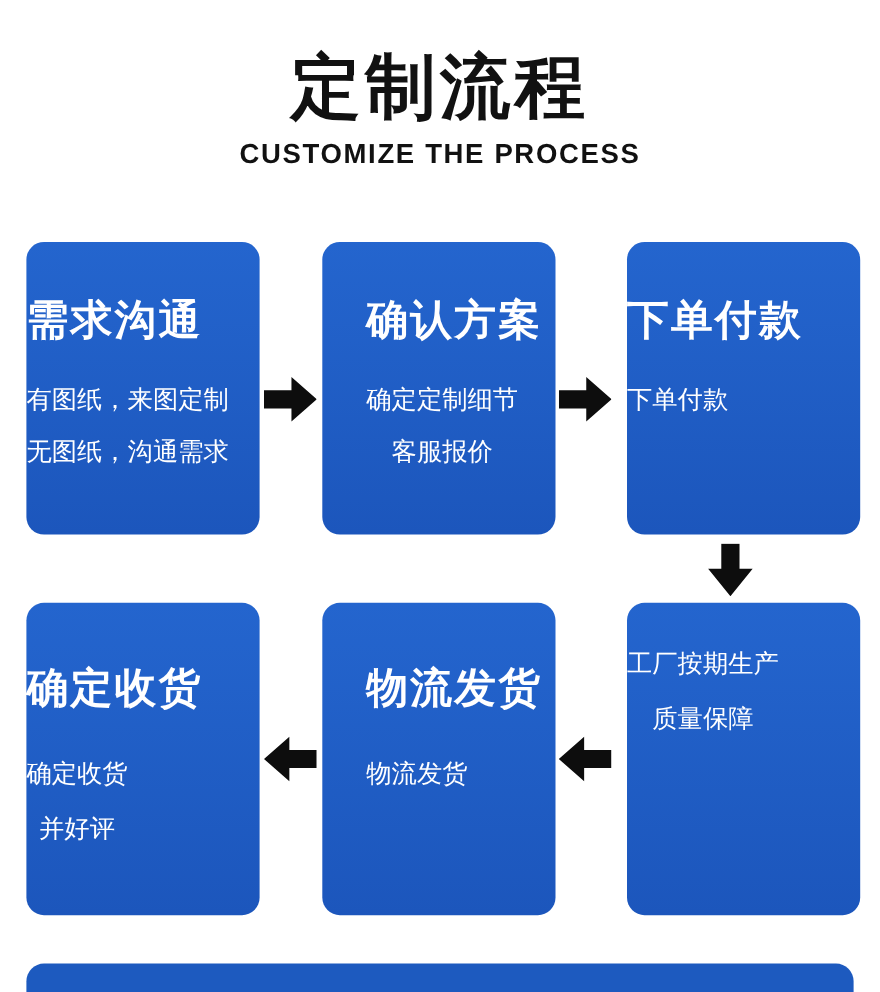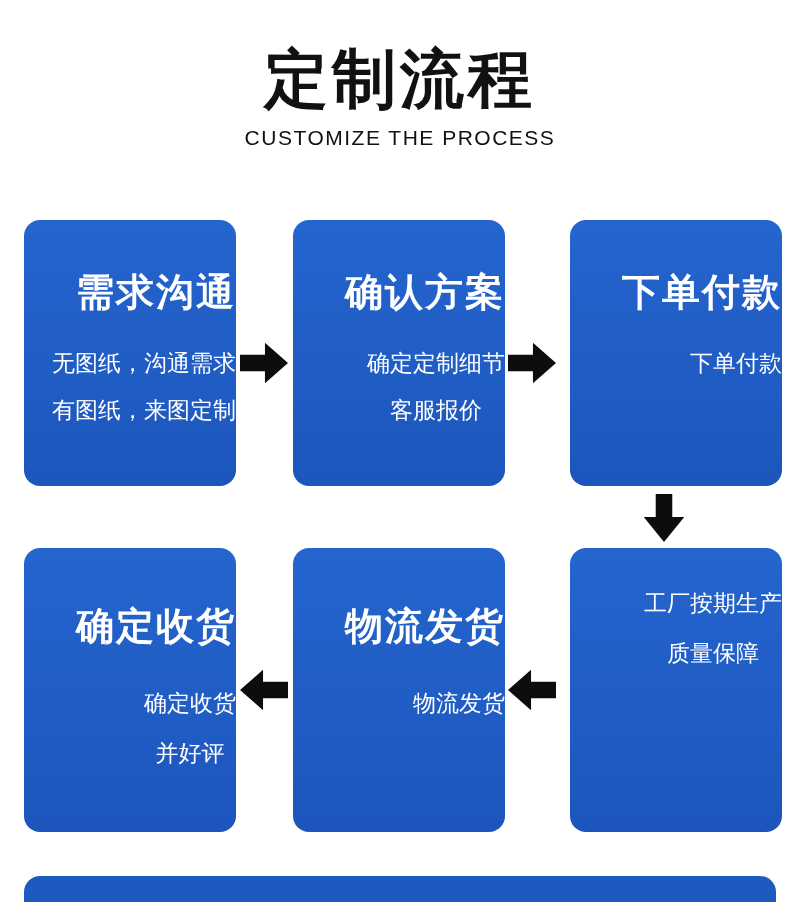--- a/index.html
+++ b/index.html
@@ -26,35 +26,35 @@
     font-weight: 900;
     letter-spacing: 4px;
     color: #111111;
   }
   .sub-title {
     position: absolute;
     top: 126px;
     left: 0;
     right: 0;
     text-align: center;
-    font-size: 21px;
-    font-weight: 400;
+    font-size: 25px;
+    font-weight: 700;
     letter-spacing: 1.5px;
     color: #111111;
   }
   .card {
     position: absolute;
     width: 212px;
     border-radius: 16px;
     background: linear-gradient(180deg, #2465ce 0%, #1c56bc 100%);
     color: #ffffff;
     text-align: center;
     display: flex;
     flex-direction: column;
-    align-items: flex-end;
+    align-items: flex-start;
     box-sizing: border-box;
   }
   .row1 { top: 220px; height: 266px; }
   .row2 { top: 548px; height: 284px; }
   .card-1 { left: 22px; }
   .card-2 { left: 291px; padding-left: 40px; }
   .card-3 { left: 540px; margin-left: 28px; }
   .card-title {
     margin-top: 52px;
     font-size: 38px;
@@ -108,22 +108,22 @@
 <body>
 
 <div class="canvas">
 
   <div class="main-title">定制流程</div>
   <div class="sub-title">CUSTOMIZE THE PROCESS</div>
 
   <div class="card row1 card-1">
     <div class="card-title">需求沟通</div>
     <div class="card-lines">
+      <div>有图纸，来图定制</div>
       <div>无图纸，沟通需求</div>
-      <div>有图纸，来图定制</div>
     </div>
   </div>
 
   <div class="card row1 card-2">
     <div class="card-title">确认方案</div>
     <div class="card-lines">
       <div>确定定制细节</div>
       <div>客服报价</div>
     </div>
   </div>

